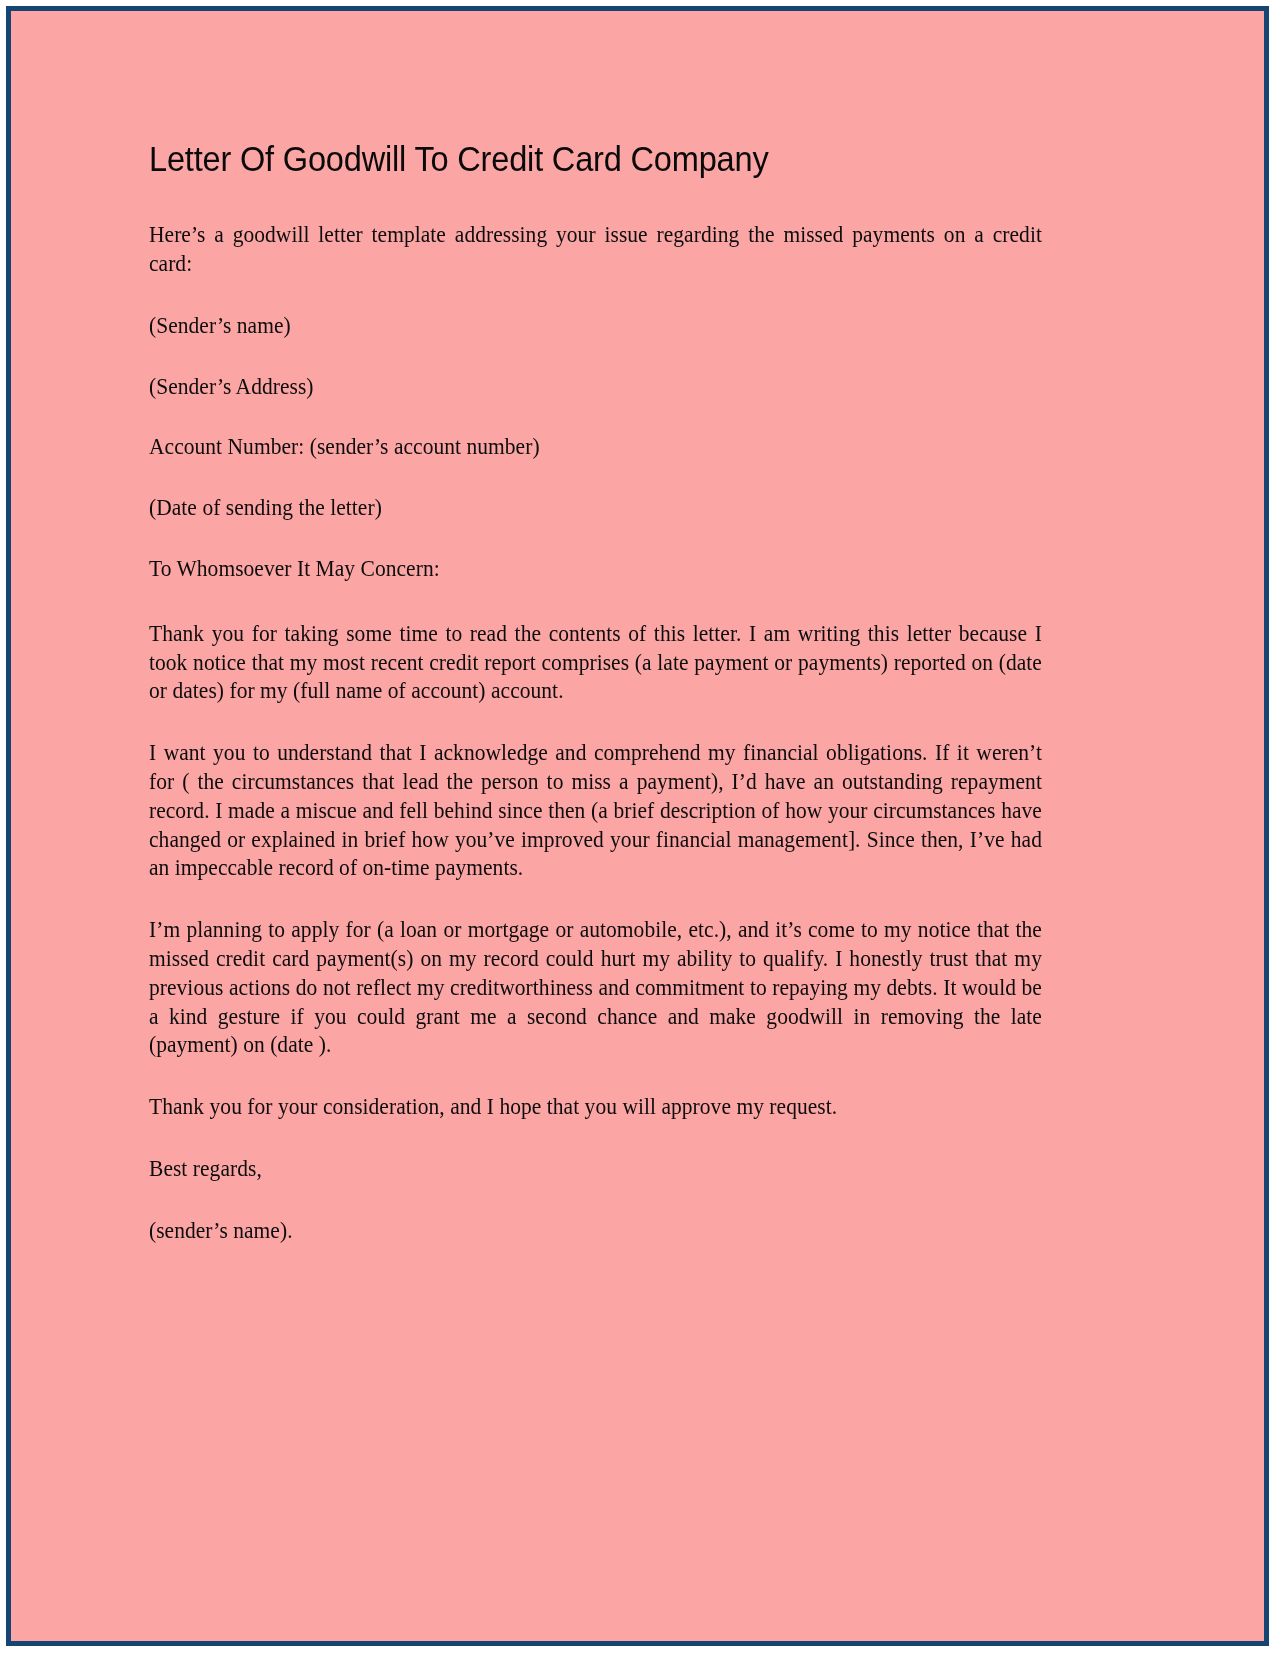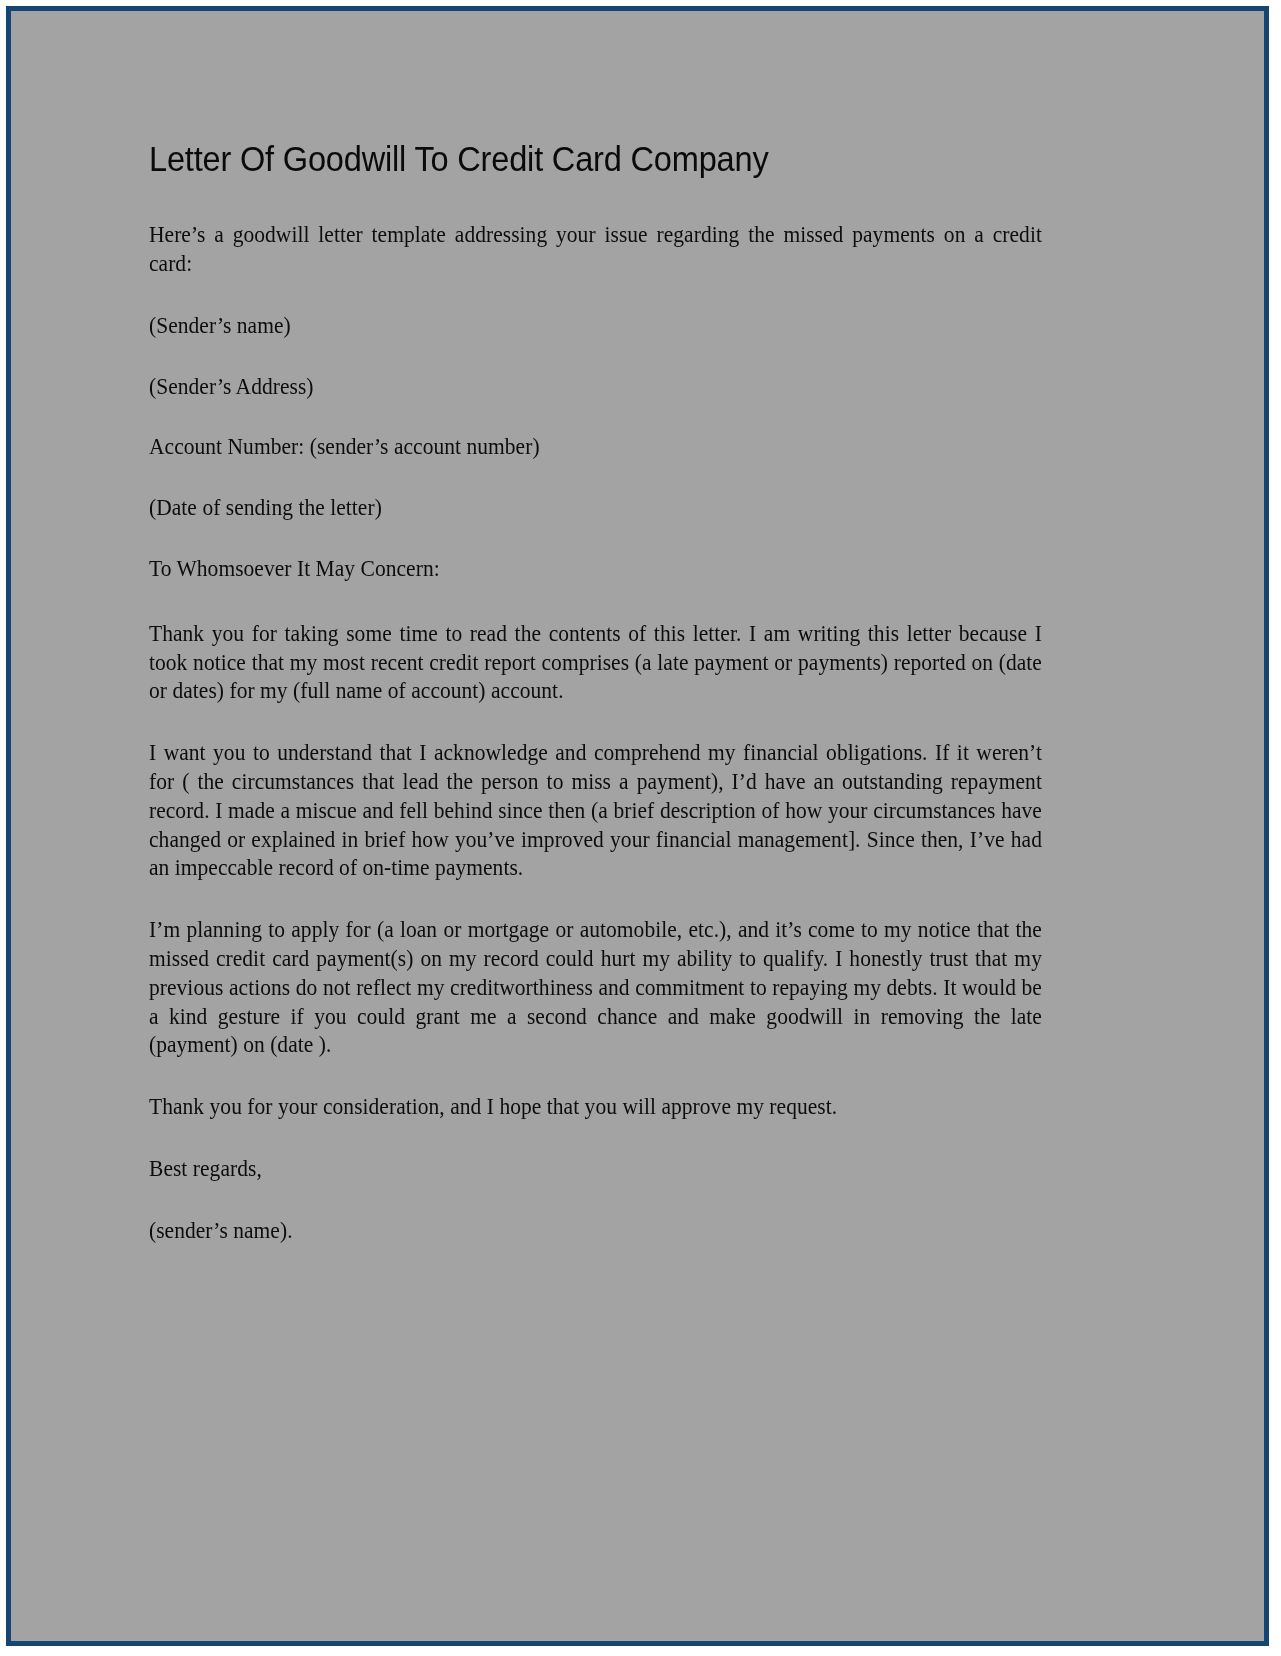--- a/index.html
+++ b/index.html
@@ -15,21 +15,21 @@
   }
 
   .page-frame {
     position: absolute;
     left: 6px;
     top: 6px;
     width: 1263px;
     height: 1640px;
     box-sizing: border-box;
     border: 5px solid #164573;
-    background: #a3a3a3;
+    background: #fca5a5;
   }
 
   .letter-body {
     position: absolute;
     left: 138px;
     top: 128px;
     width: 935px;
   }
 
   .doc-title {

